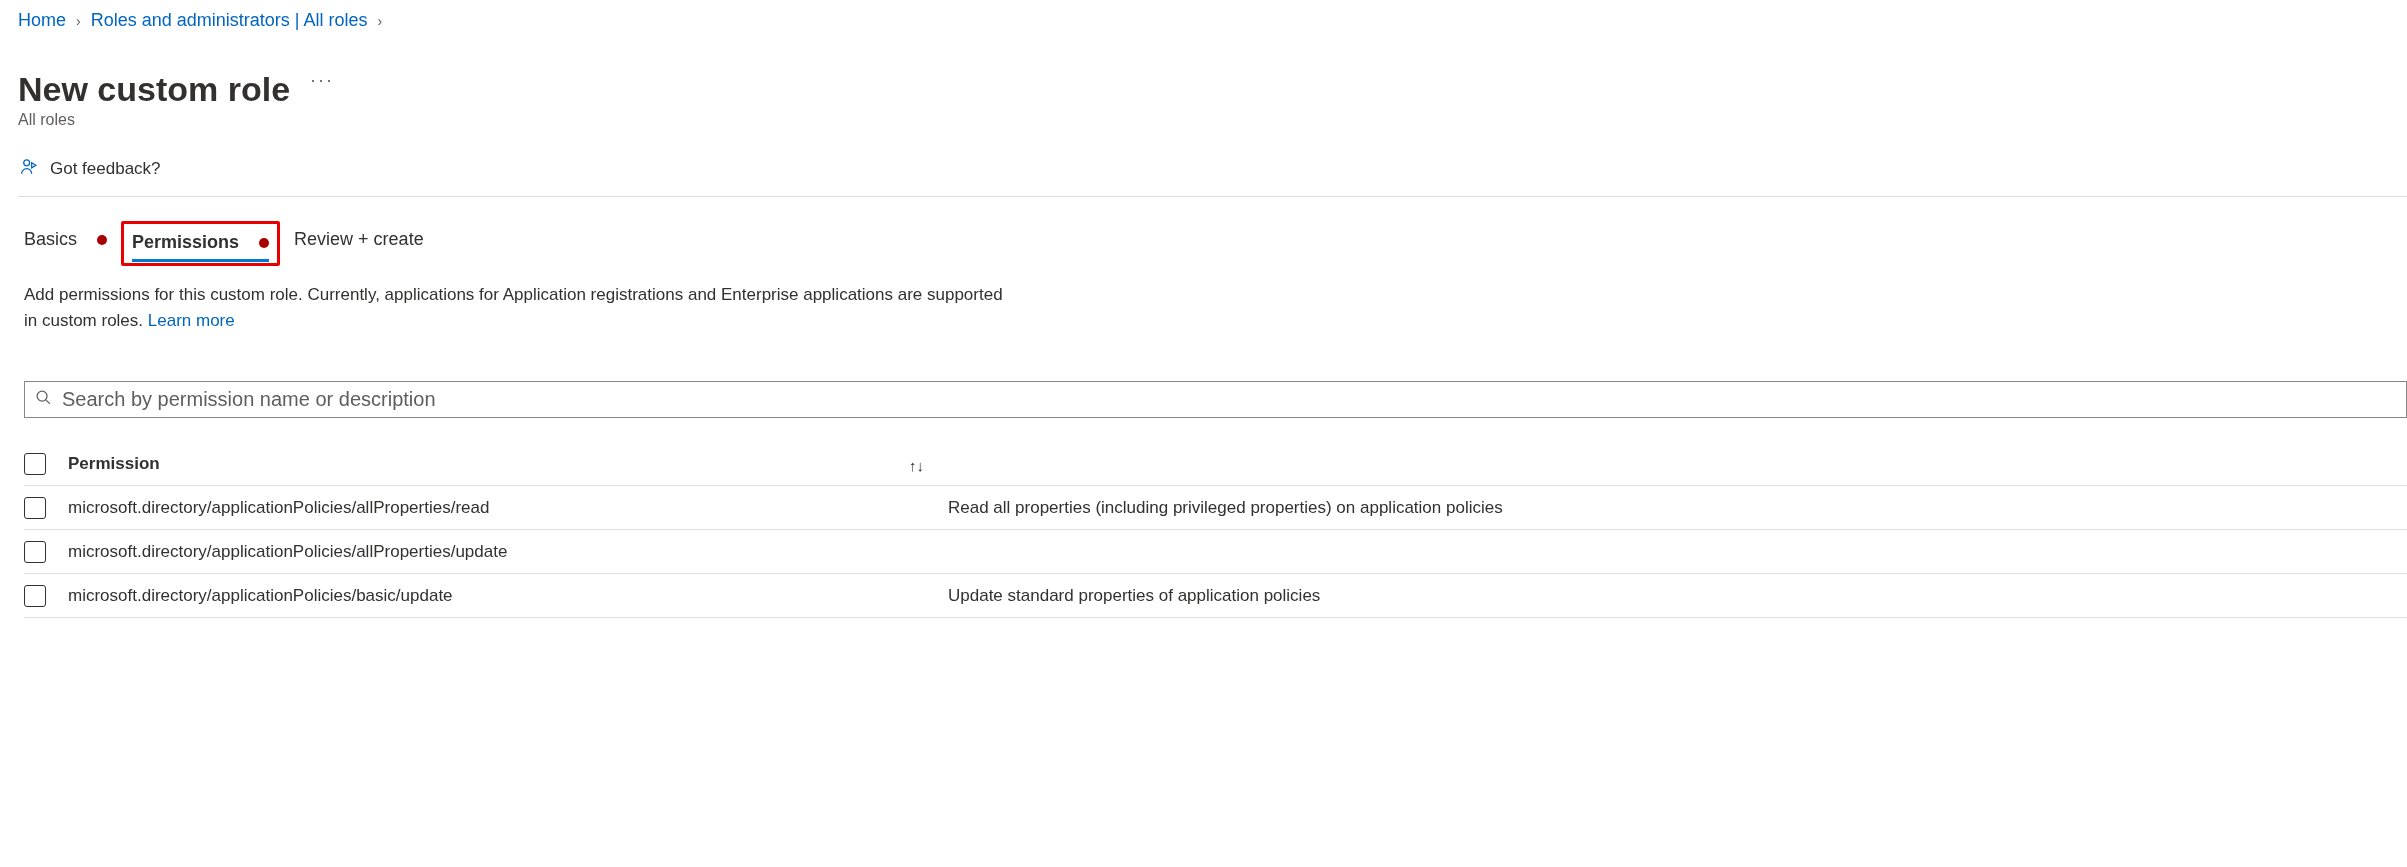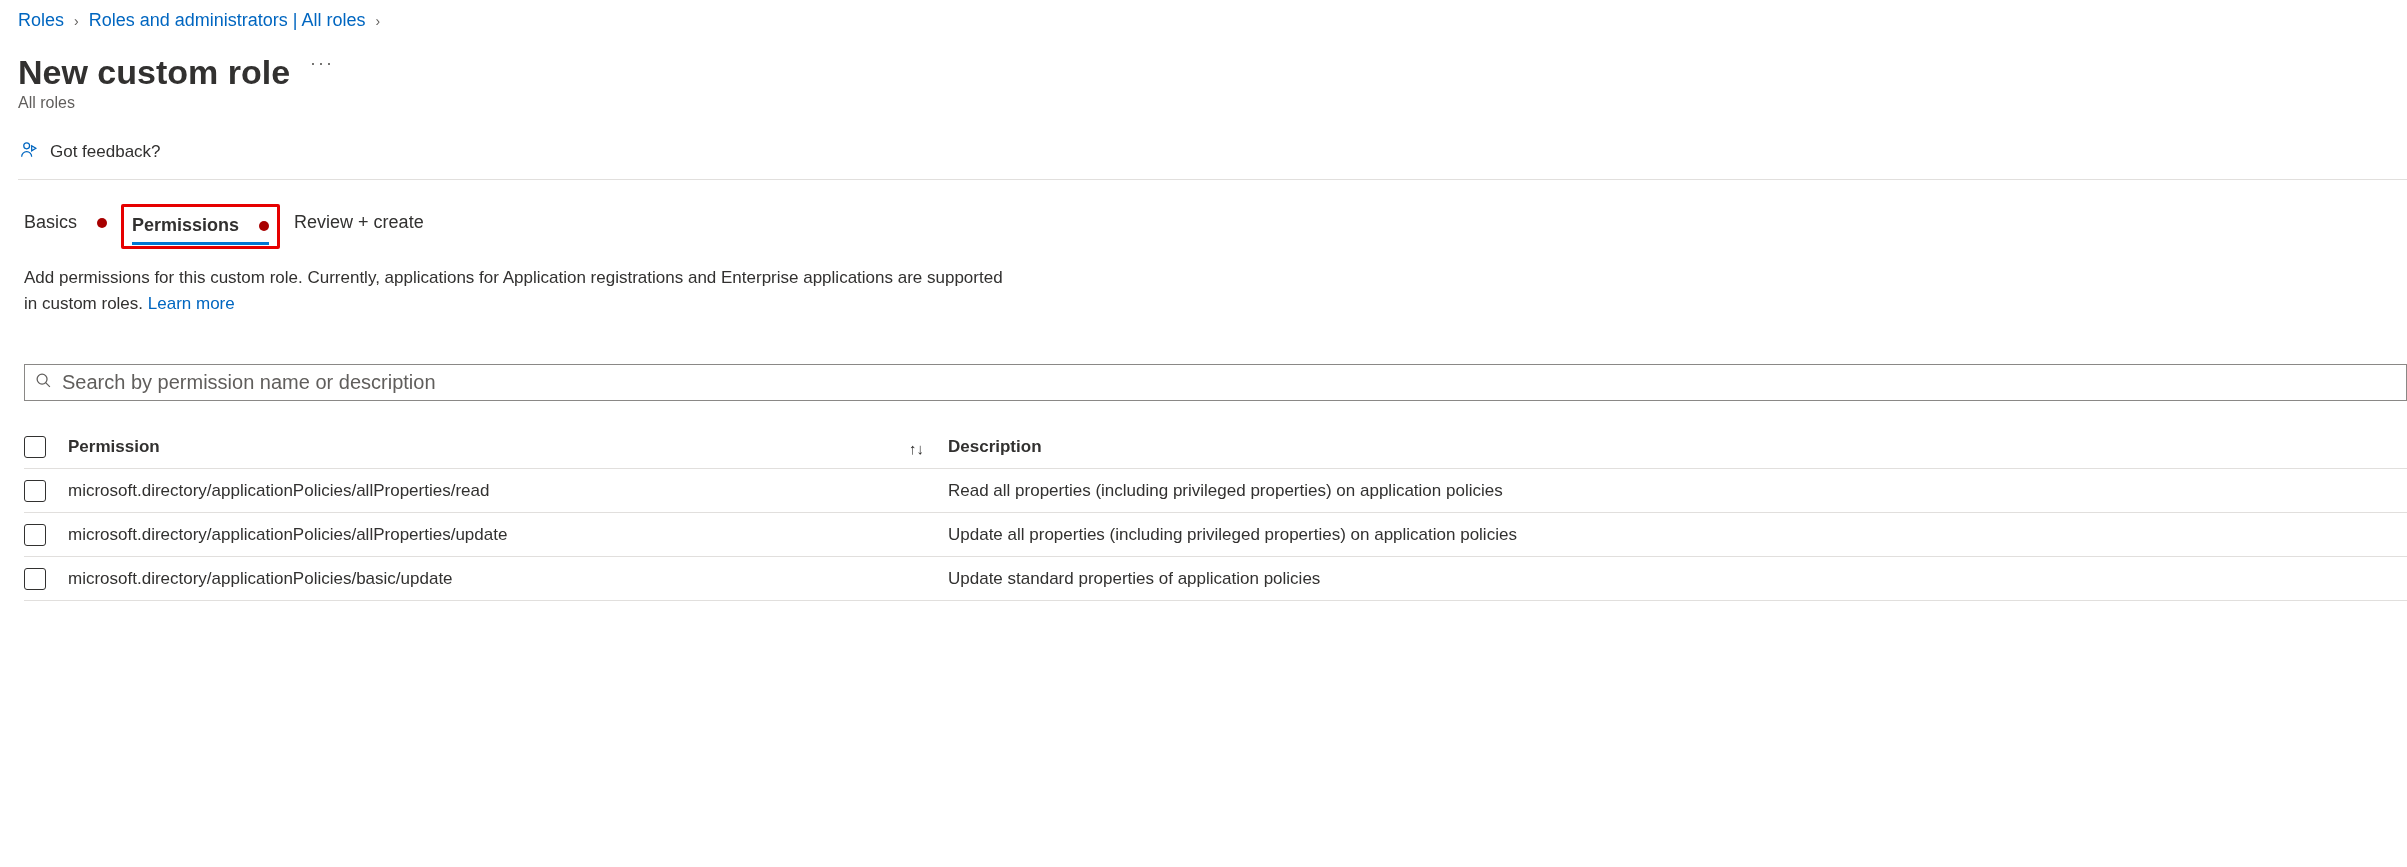--- a/index.html
+++ b/index.html
@@ -26,20 +26,21 @@
       text-decoration: none;
     }
     .breadcrumb .chevron {
       color: #605e5c;
       font-size: 14px;
     }
     .page-title-row {
       display: flex;
       gap: 20px;
       padding-top: 8px;
+      margin-top: 17px;
     }
     .page-title {
       font-size: 34px;
       font-weight: 600;
       color: #323130;
     }
     .ellipsis {
       color: #605e5c;
       font-size: 18px;
       letter-spacing: 2px;
@@ -200,21 +201,21 @@
     .table-row .col-permission,
     .table-row .col-description {
       font-weight: 400;
       font-size: 17px;
     }
   </style>
 </head>
 <body>
 
 <nav class="breadcrumb">
-  <a href="#">Roles</a>
+  <a href="#">Home</a>
   <span class="chevron">›</span>
   <a href="#">Roles and administrators | All roles</a>
   <span class="chevron">›</span>
 </nav>
 
 <div class="page-title-row">
   <h1 class="page-title">New custom role</h1>
   <span class="ellipsis">···</span>
 </div>
 <div class="subtitle">All roles</div>
@@ -263,39 +264,35 @@
 
 <div class="table">
   <div class="table-header">
     <div class="col-checkbox">
       <div class="checkbox"></div>
     </div>
     <div class="col-permission">
       <span>Permission</span>
       <span class="sort-arrows">↑↓</span>
     </div>
-    <div class="col-description">
-      <span>Description</span>
-    </div>
   </div>
 
   <div class="table-row">
     <div class="col-checkbox">
       <div class="checkbox"></div>
     </div>
     <div class="col-permission">microsoft.directory/applicationPolicies/allProperties/read</div>
     <div class="col-description">Read all properties (including privileged properties) on application policies</div>
   </div>
 
   <div class="table-row">
     <div class="col-checkbox">
       <div class="checkbox"></div>
     </div>
     <div class="col-permission">microsoft.directory/applicationPolicies/allProperties/update</div>
-    <div class="col-description">Update all properties (including privileged properties) on application policies</div>
   </div>
 
   <div class="table-row">
     <div class="col-checkbox">
       <div class="checkbox"></div>
     </div>
     <div class="col-permission">microsoft.directory/applicationPolicies/basic/update</div>
     <div class="col-description">Update standard properties of application policies</div>
   </div>
 </div>

